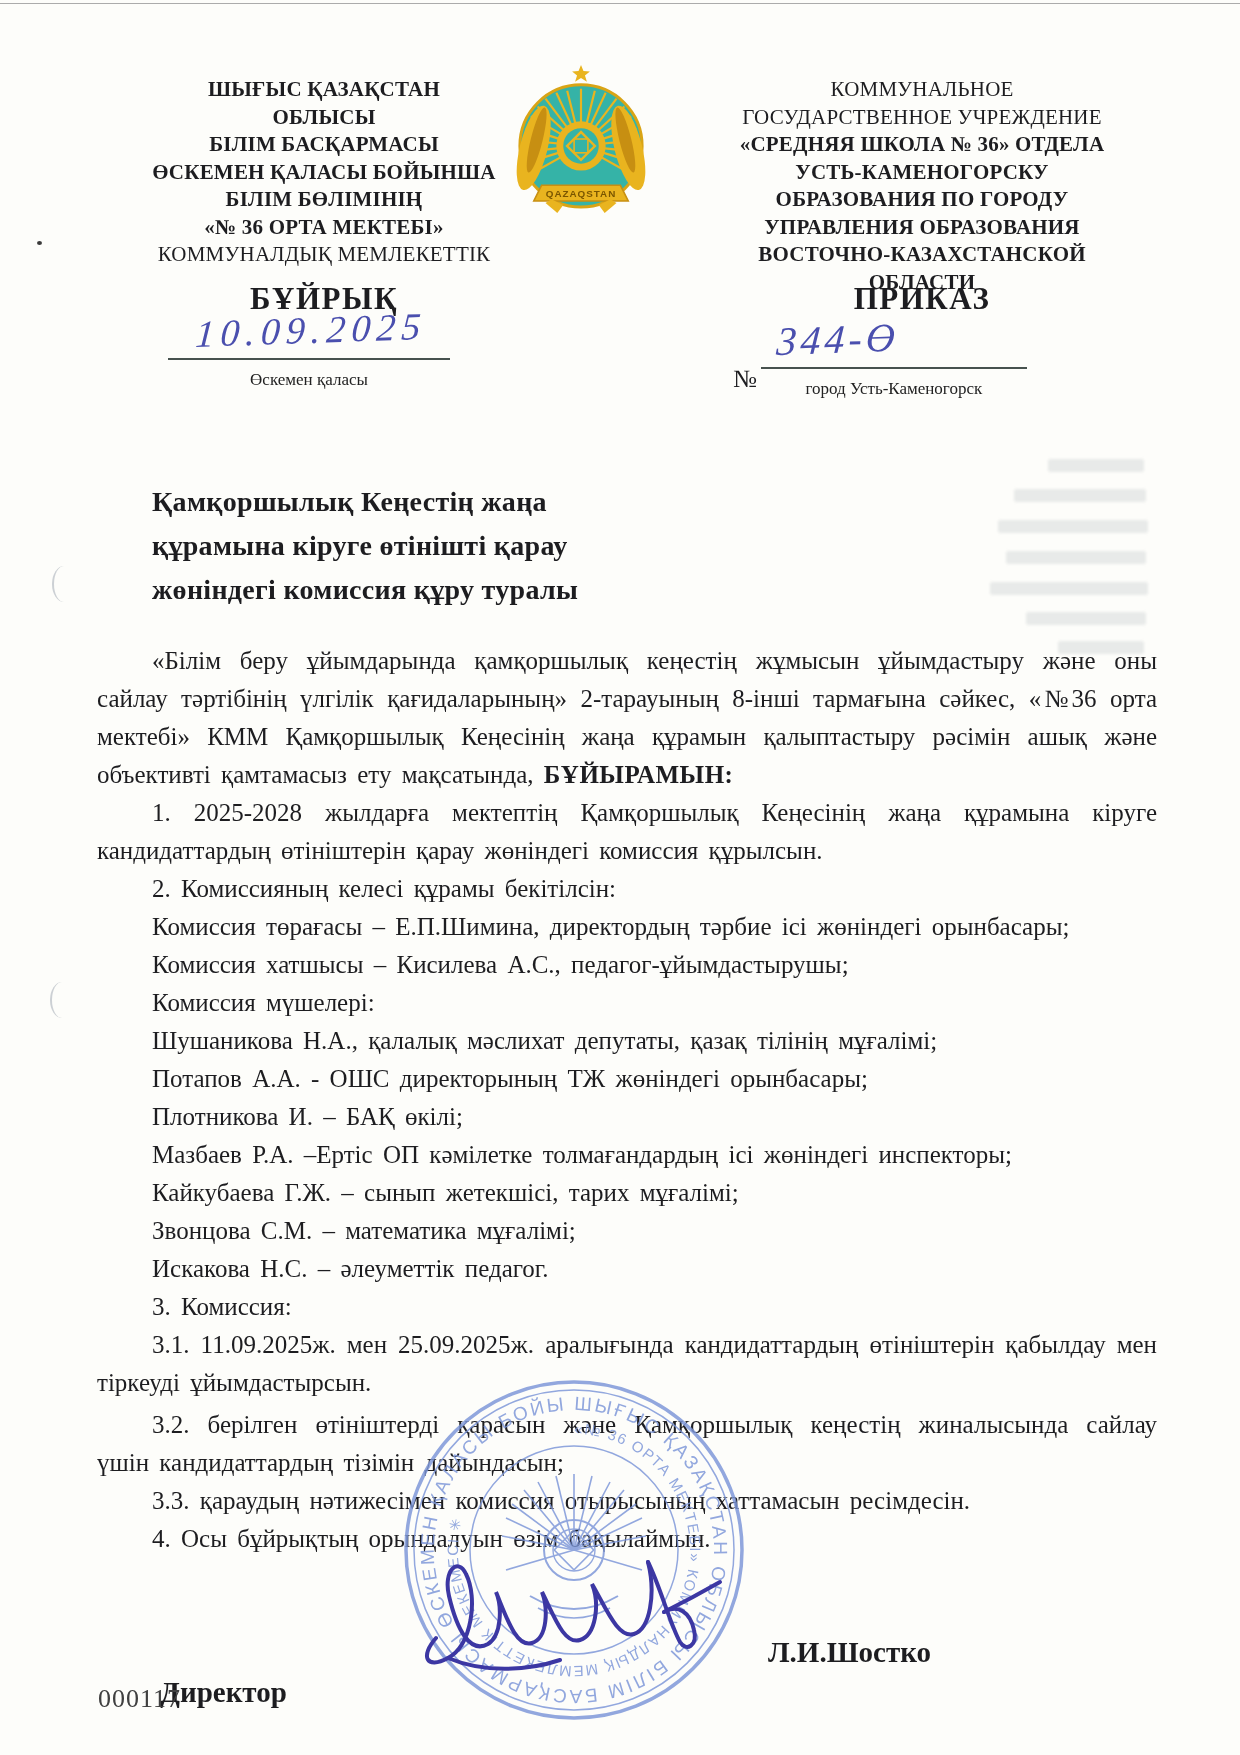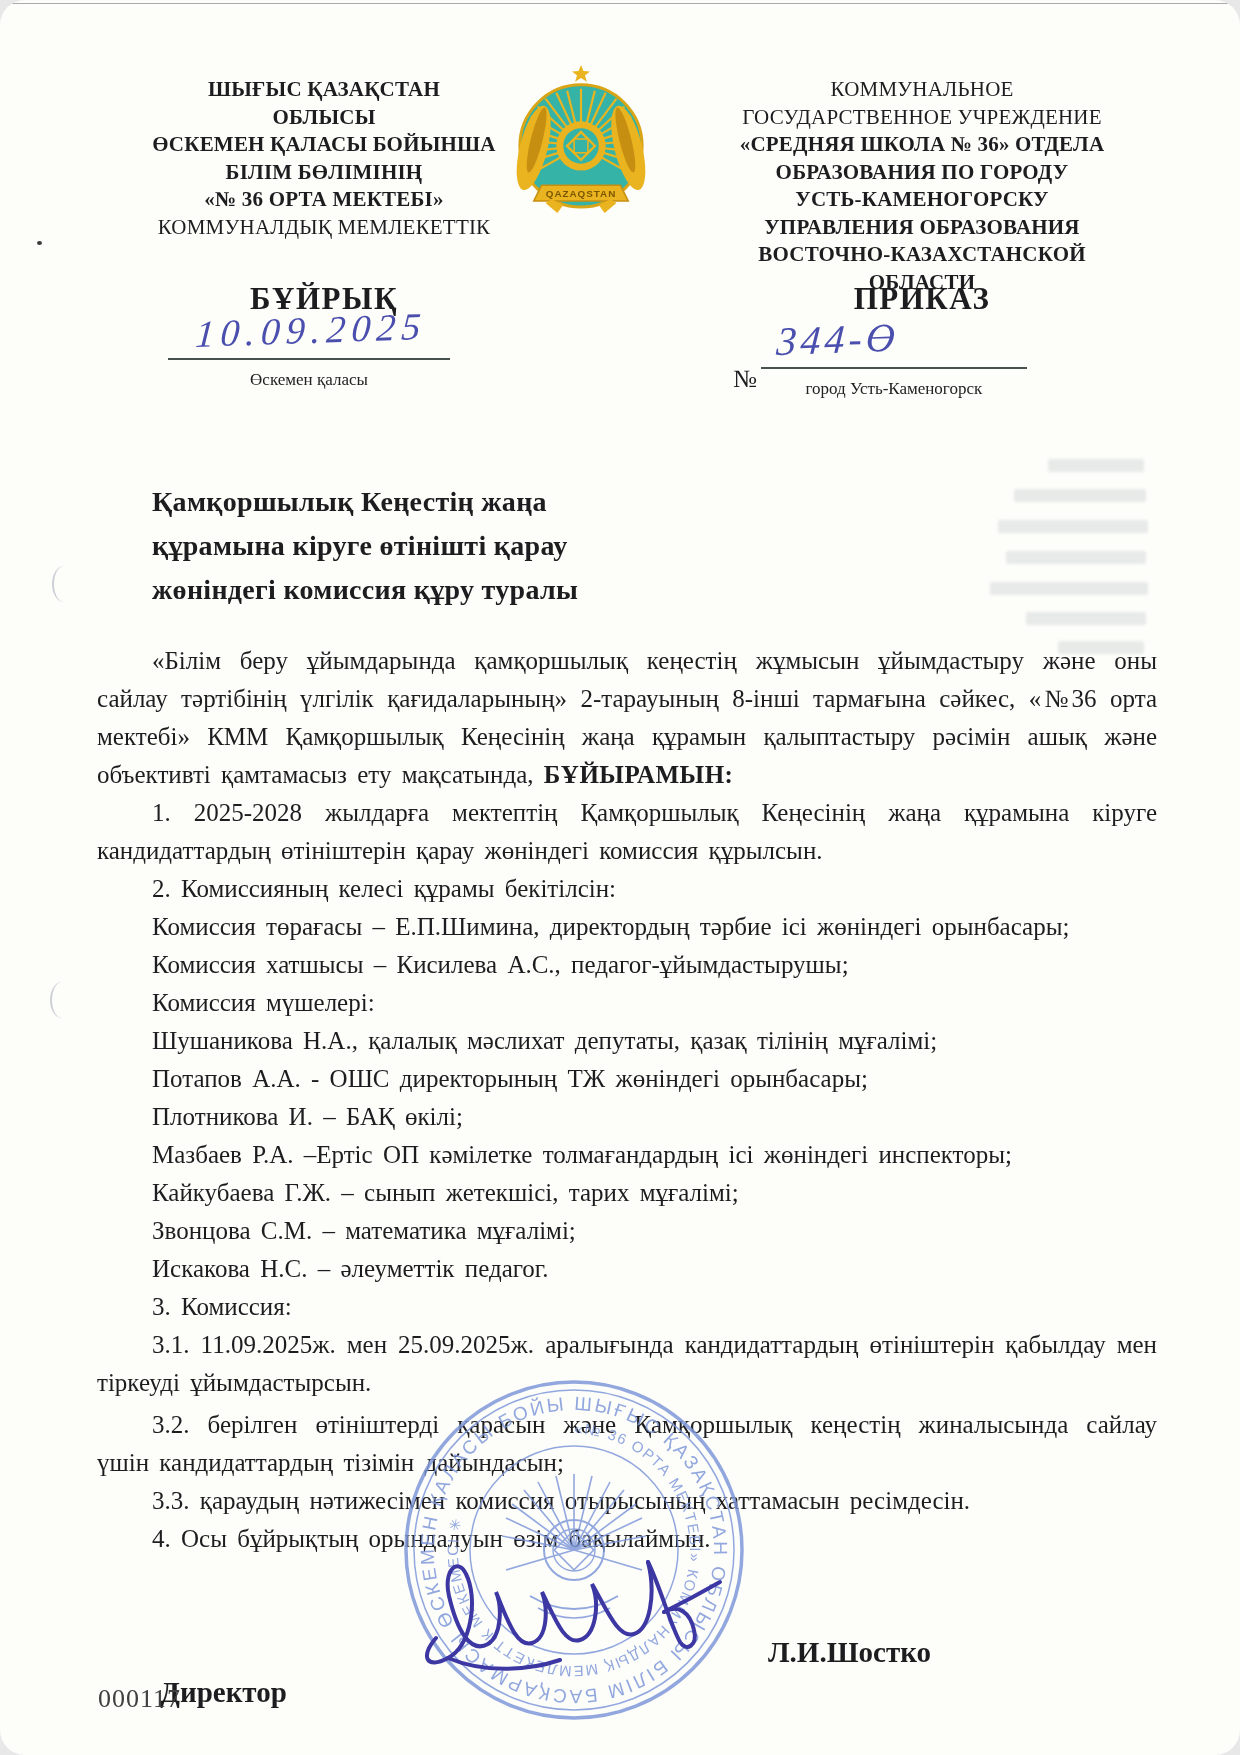--- a/index.html
+++ b/index.html
@@ -1,19 +1,19 @@
 <!DOCTYPE html>
 <html><head>
 <meta charset="utf-8">
 <style>
   html,body{margin:0;padding:0;background:#e8e8e8;}
   .page{
     position:relative; width:1240px; height:1755px; margin:0 auto;
     background:#fdfdfa; overflow:hidden;
-    font-family:"Liberation Serif","DejaVu Serif",serif; color:#1d1d20;border-radius:25px;
+    font-family:"Liberation Serif","DejaVu Serif",serif; color:#1d1d20;
   }
   .top-edge{position:absolute;top:3px;left:0;right:0;height:1px;background:#ababab;}
   .dot-artifact{position:absolute;left:37px;top:241px;width:5px;height:4px;background:#3a3a3a;border-radius:50%;}
   .hole-arc{position:absolute;width:22px;height:36px;border-left:2.5px solid #ccd0d4;border-radius:50%;}
   .hole-1{left:52px;top:566px;}
   .hole-2{left:50px;top:982px;}
 
   .header-left,.header-right{position:absolute;top:76px;text-align:center;font-size:21px;line-height:27.5px;letter-spacing:.2px;}
   .header-left{left:124px;width:400px;}
   .header-right{left:688px;width:468px;}
@@ -81,20 +81,21 @@
   <div class="ghost g2"></div>
   <div class="ghost g3"></div>
   <div class="ghost g4"></div>
   <div class="ghost g5"></div>
   <div class="ghost g6"></div>
   <div class="ghost g7"></div>
 
   <div class="header-left">
       <div class="hl-bold"><span>ШЫҒЫС ҚАЗАҚСТАН</span></div>
       <div class="hl-bold"><span>ОБЛЫСЫ</span></div>
+      <div class="hl-bold"><span>БІЛІМ БАСҚАРМАСЫ</span></div>
       <div class="hl-bold"><span>ӨСКЕМЕН ҚАЛАСЫ БОЙЫНША</span></div>
       <div class="hl-bold"><span>БІЛІМ БӨЛІМІНІҢ</span></div>
       <div class="hl-bold"><span>«№ 36 ОРТА МЕКТЕБІ»</span></div>
       <div><span>КОММУНАЛДЫҚ МЕМЛЕКЕТТІК</span></div>
     </div>
 
   <div class="emblem">
     <svg viewBox="0 0 140 154" width="138" height="154">
       <g>
         <polygon points="70,2 72.5,8 79,8.5 74,12.5 76,19 70,15 64,19 66,12.5 61,8.5 67.5,8" fill="#e9b41f"></polygon>
@@ -135,22 +136,22 @@
         <polygon points="34,142 46,152 52,144 40,138" fill="#e9b41f"></polygon>
         <polygon points="106,142 94,152 88,144 100,138" fill="#e9b41f"></polygon>
       </g>
     </svg>
   </div>
 
   <div class="header-right">
       <div><span>КОММУНАЛЬНОЕ</span></div>
       <div><span>ГОСУДАРСТВЕННОЕ УЧРЕЖДЕНИЕ</span></div>
       <div class="hl-bold"><span>«СРЕДНЯЯ ШКОЛА № 36» ОТДЕЛА</span></div>
+      <div class="hl-bold"><span>УСТЬ-КАМЕНОГОРСКУ</span></div>
       <div class="hl-bold"><span>ОБРАЗОВАНИЯ ПО ГОРОДУ</span></div>
-      <div class="hl-bold"><span>УСТЬ-КАМЕНОГОРСКУ</span></div>
       <div class="hl-bold"><span>УПРАВЛЕНИЯ ОБРАЗОВАНИЯ</span></div>
       <div class="hl-bold"><span>ВОСТОЧНО-КАЗАХСТАНСКОЙ</span></div>
       <div class="hl-bold"><span>ОБЛАСТИ</span></div>
     </div>
 
   <div class="order-word order-kk">БҰЙРЫҚ</div>
   <div class="order-word order-ru">ПРИКАЗ</div>
 
   <div class="fill-group date-group">
     <div class="uline-col">

